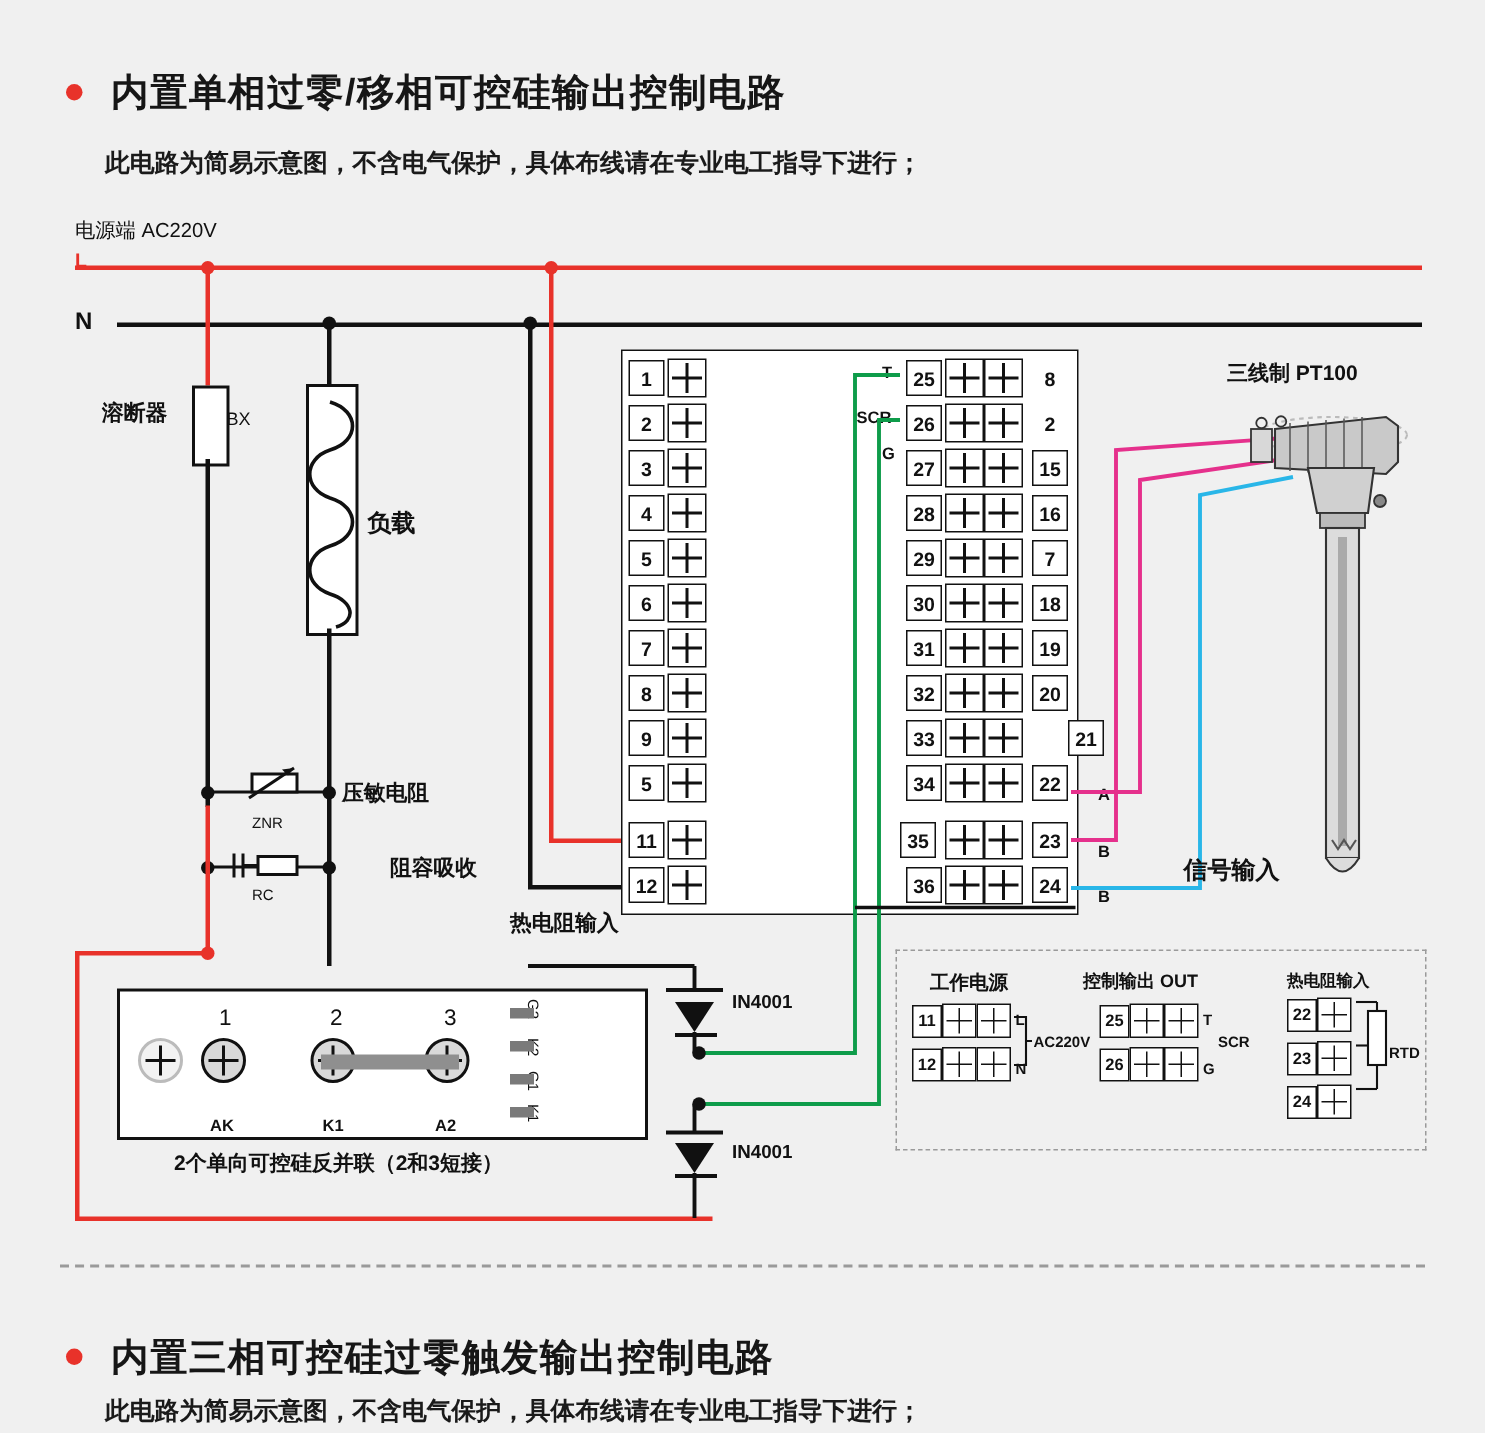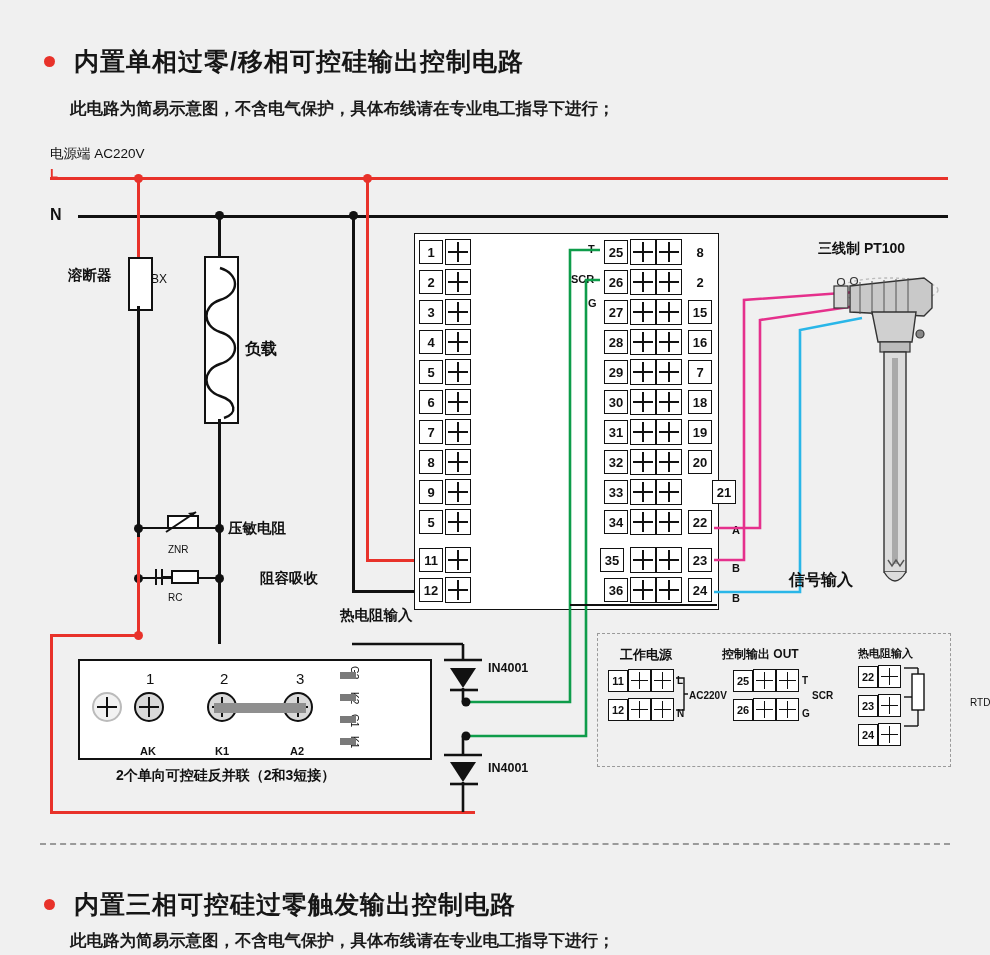--- a/index.html
+++ b/index.html
@@ -371,19 +371,19 @@
 <div class="tnum" style="left:858px;top:724px;width:20px;height:22px;font-size:11px;">24</div>
 <div class="tcell" style="left:878px;top:723px;width:23px;height:23px;"></div>
 <svg width="50" height="95" style="left:900px;top:660px;">
   <line x1="4" y1="8" x2="18" y2="8" stroke="#111" stroke-width="1.4"></line>
   <line x1="4" y1="37" x2="18" y2="37" stroke="#111" stroke-width="1.4"></line>
   <line x1="4" y1="66" x2="18" y2="66" stroke="#111" stroke-width="1.4"></line>
   <rect x="12" y="14" width="12" height="36" fill="#fff" stroke="#111" stroke-width="1.4"></rect>
   <line x1="18" y1="8" x2="18" y2="14" stroke="#111" stroke-width="1.4"></line>
   <line x1="18" y1="50" x2="18" y2="66" stroke="#111" stroke-width="1.4"></line>
 </svg>
-<div class="lbl xs" style="left:926px;top:697px;font-weight:400;padding-left:44px;">RTD</div>
+<div class="lbl xs" style="left:926px;top:697px;font-weight:700;">RTD</div>
 
 <div class="dashed-sep" style="left:40px;top:843px;width:910px;"></div>
 
 <div class="bullet" style="left:44px;top:899px;"></div>
 <div class="sec-title" style="left:74px;top:888px;">内置三相可控硅过零触发输出控制电路</div>
 <div class="sec-sub" style="left:70px;top:930px;">此电路为简易示意图，不含电气保护，具体布线请在专业电工指导下进行；</div>
 
 </body></html>

